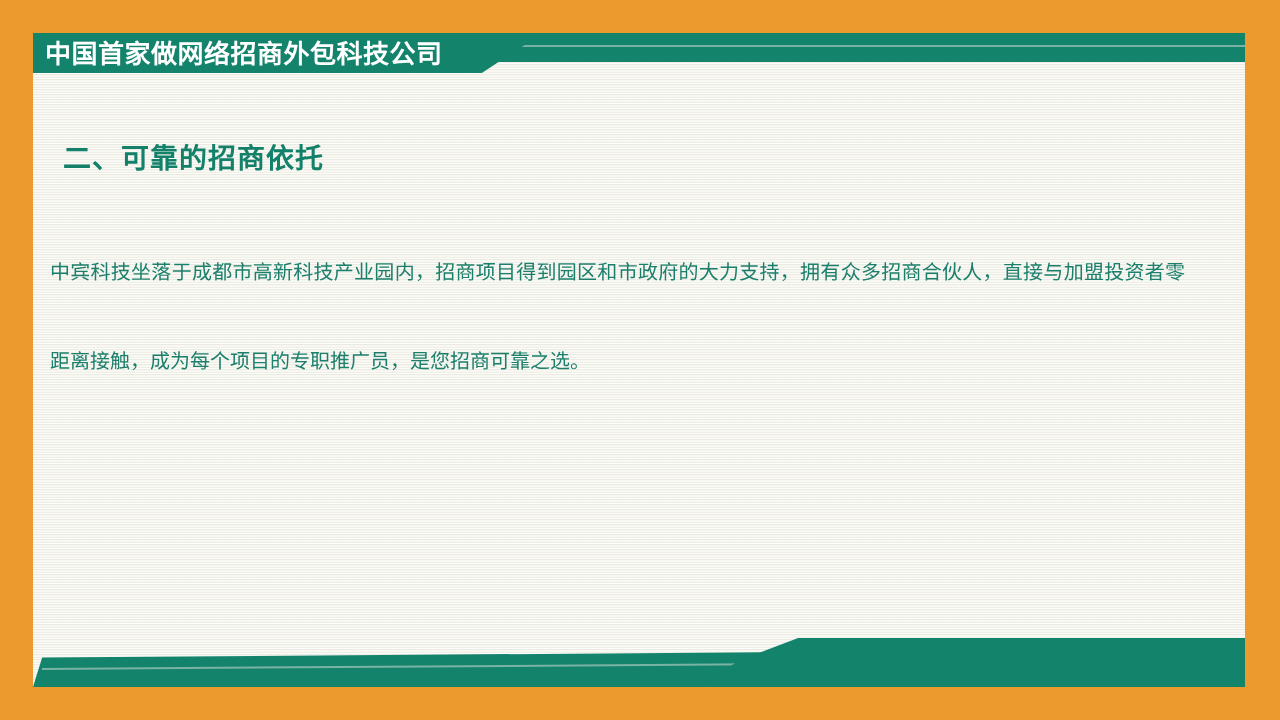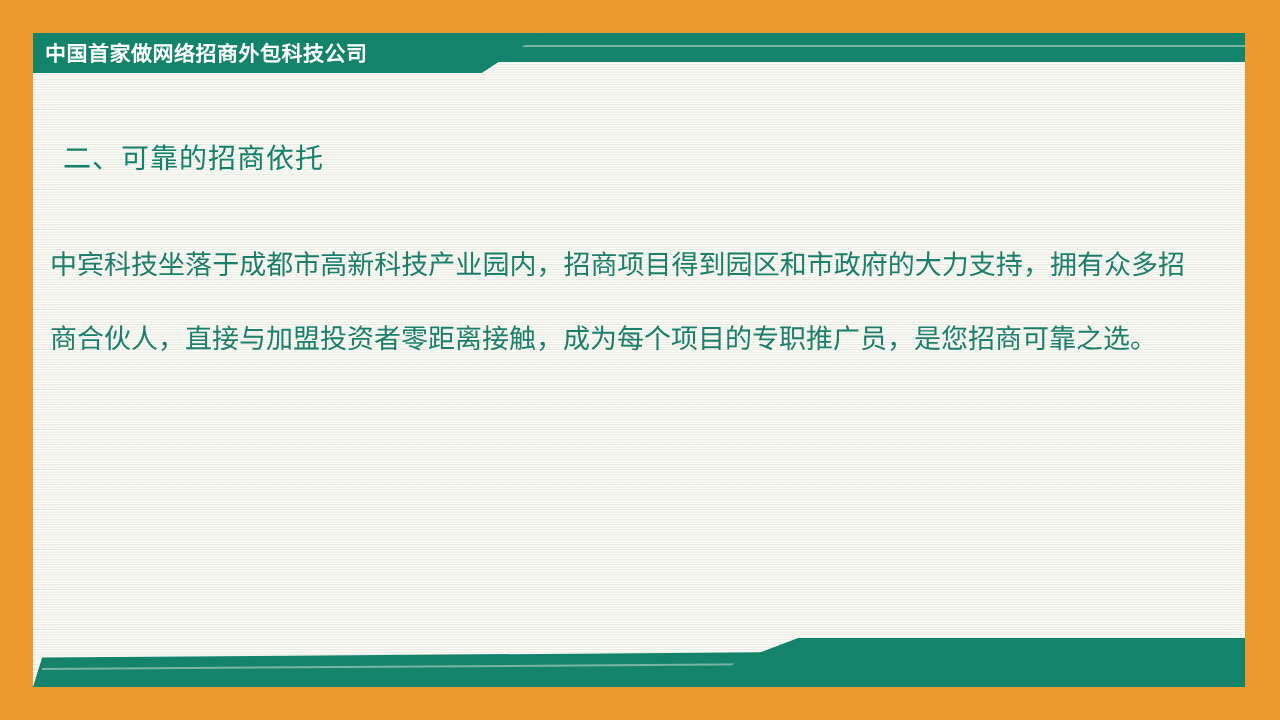--- a/index.html
+++ b/index.html
@@ -80,47 +80,47 @@
     clip-path: polygon(0 0, 100% 0, 88% 100%, 0 100%);
   }
   .header-title {
     position: absolute;
     left: 45px;
     top: 38px;
     width: 470px;
     height: 32px;
     line-height: 32px;
     color: #ffffff;
-    font-size: 21px;
+    font-size: 26px;
     font-weight: bold;
     letter-spacing: 0.5px;
     white-space: nowrap;
   }
 
   
   .section-heading {
     position: absolute;
     left: 63px;
     top: 136px;
     color: #13806a;
     font-size: 28px;
-    font-weight: normal;
+    font-weight: bold;
     letter-spacing: 1px;
     white-space: nowrap;
   }
 
   .body-copy {
     position: absolute;
     left: 50px;
     top: 228px;
     width: 1135px;
     color: #1b7f6b;
     font-family: "Liberation Serif", "DejaVu Serif", serif;
-    font-size: 27px;
-    line-height: 74px;
+    font-size: 20px;
+    line-height: 89px;
     text-align: justify;
     text-align-last: left;
     letter-spacing: 0px;
   }
 
   
   .footer-left {
     position: absolute;
     left: 33px;
     top: 652px;

